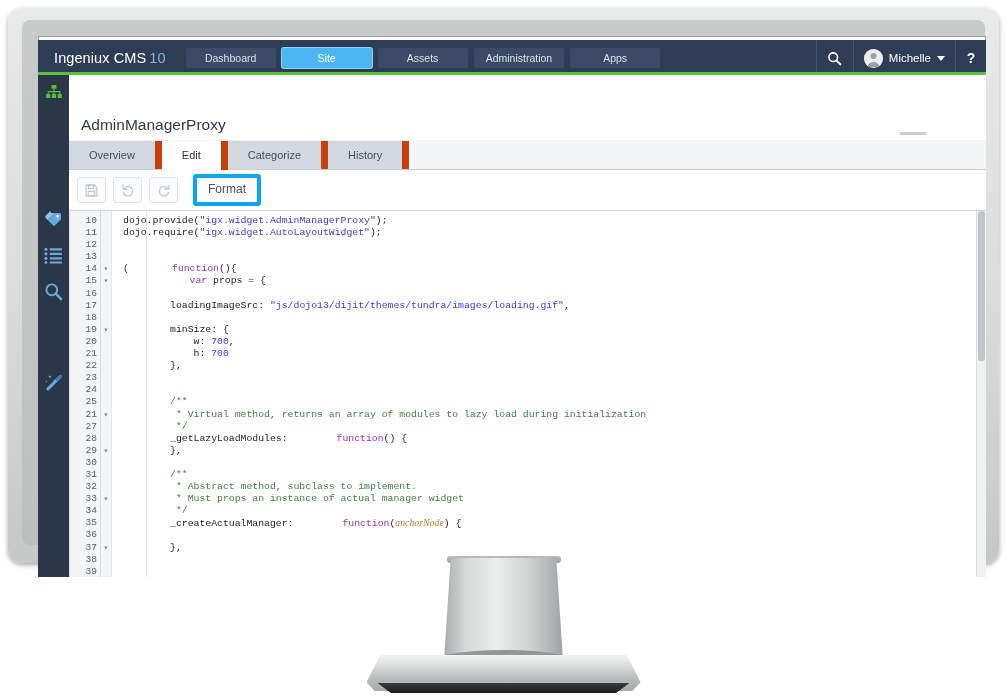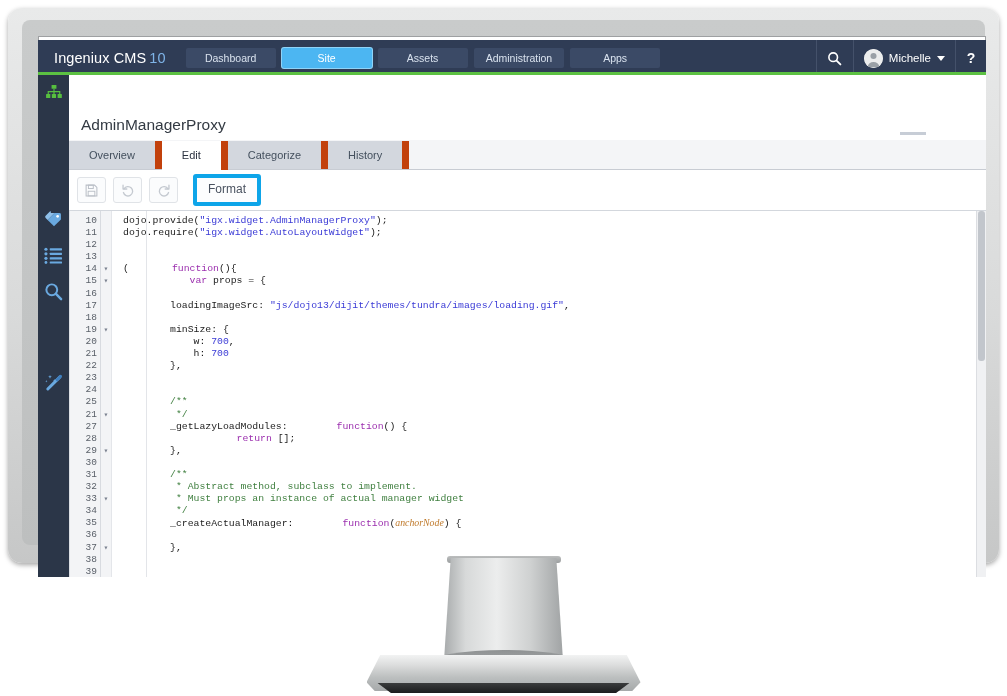--- a/index.html
+++ b/index.html
@@ -592,23 +592,23 @@
             <div class="cl">&nbsp;</div>
             <div class="cl"><span>        loadingImageSrc: </span><span class="str">"js/dojo13/dijit/themes/tundra/images/loading.gif"</span><span>,</span></div>
             <div class="cl">&nbsp;</div>
             <div class="cl"><span>        minSize: {</span></div>
             <div class="cl"><span>            w: </span><span class="num">700</span><span>,</span></div>
             <div class="cl"><span>            h: </span><span class="num">700</span></div>
             <div class="cl"><span>        },</span></div>
             <div class="cl">&nbsp;</div>
             <div class="cl">&nbsp;</div>
             <div class="cl"><span class="com">        /**</span></div>
+            <div class="cl"><span class="com">         * Virtual method, returns an array of modules to lazy load during initialization</span></div>
             <div class="cl"><span class="com">         */</span></div>
             <div class="cl"><span>        _getLazyLoadModules: </span><span class="kw">function</span><span>() {</span></div>
-            <div class="cl"><span>            </span><span class="kw">return</span><span> [];</span></div>
             <div class="cl"><span>        },</span></div>
             <div class="cl">&nbsp;</div>
             <div class="cl"><span class="com">        /**</span></div>
             <div class="cl"><span class="com">         * Abstract method, subclass to implement.</span></div>
             <div class="cl"><span class="com">         * Must props an instance of actual manager widget</span></div>
             <div class="cl"><span class="com">         */</span></div>
             <div class="cl"><span>        _createActualManager: </span><span class="kw">function</span><span>(</span><span class="arg">anchorNode</span><span>) {</span></div>
             <div class="cl">&nbsp;</div>
             <div class="cl"><span>        },</span></div>
             <div class="cl">&nbsp;</div>

